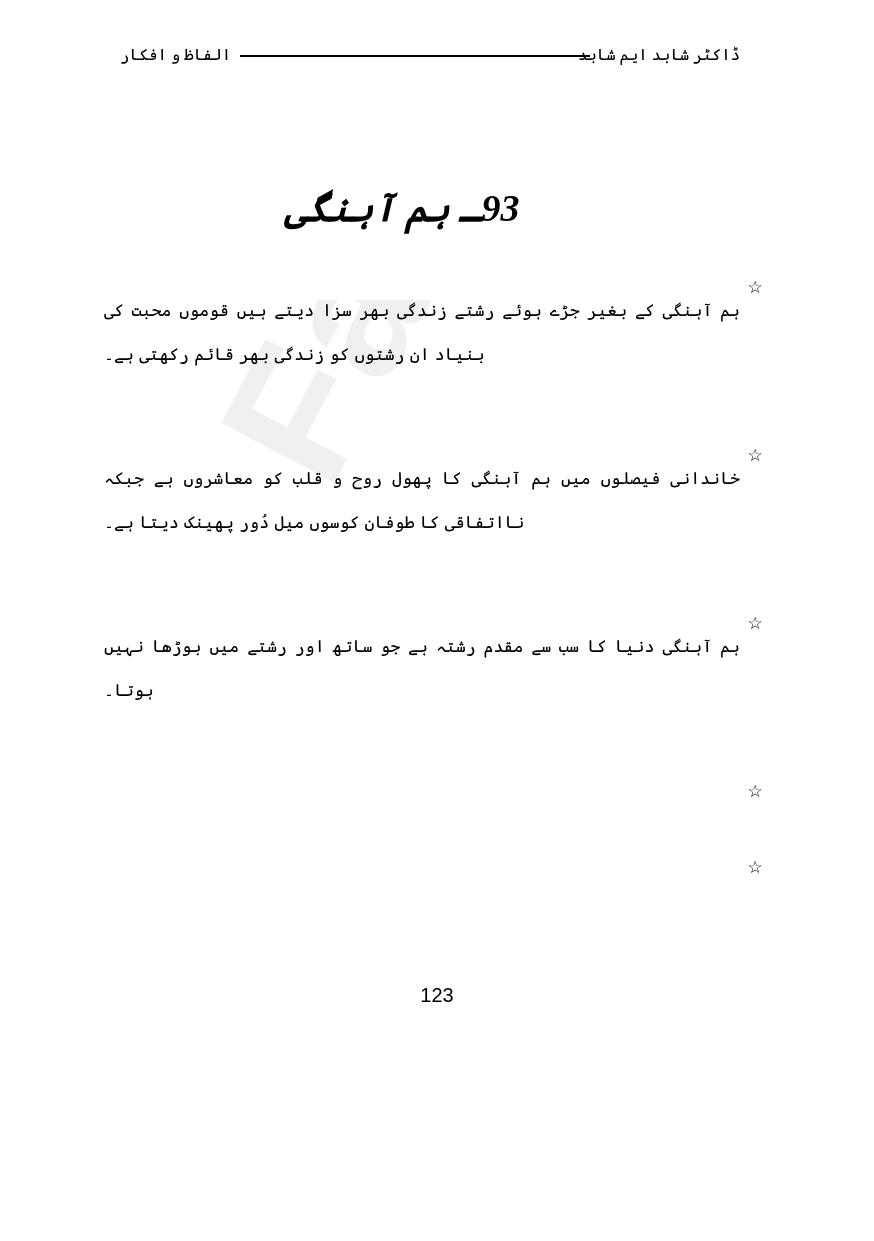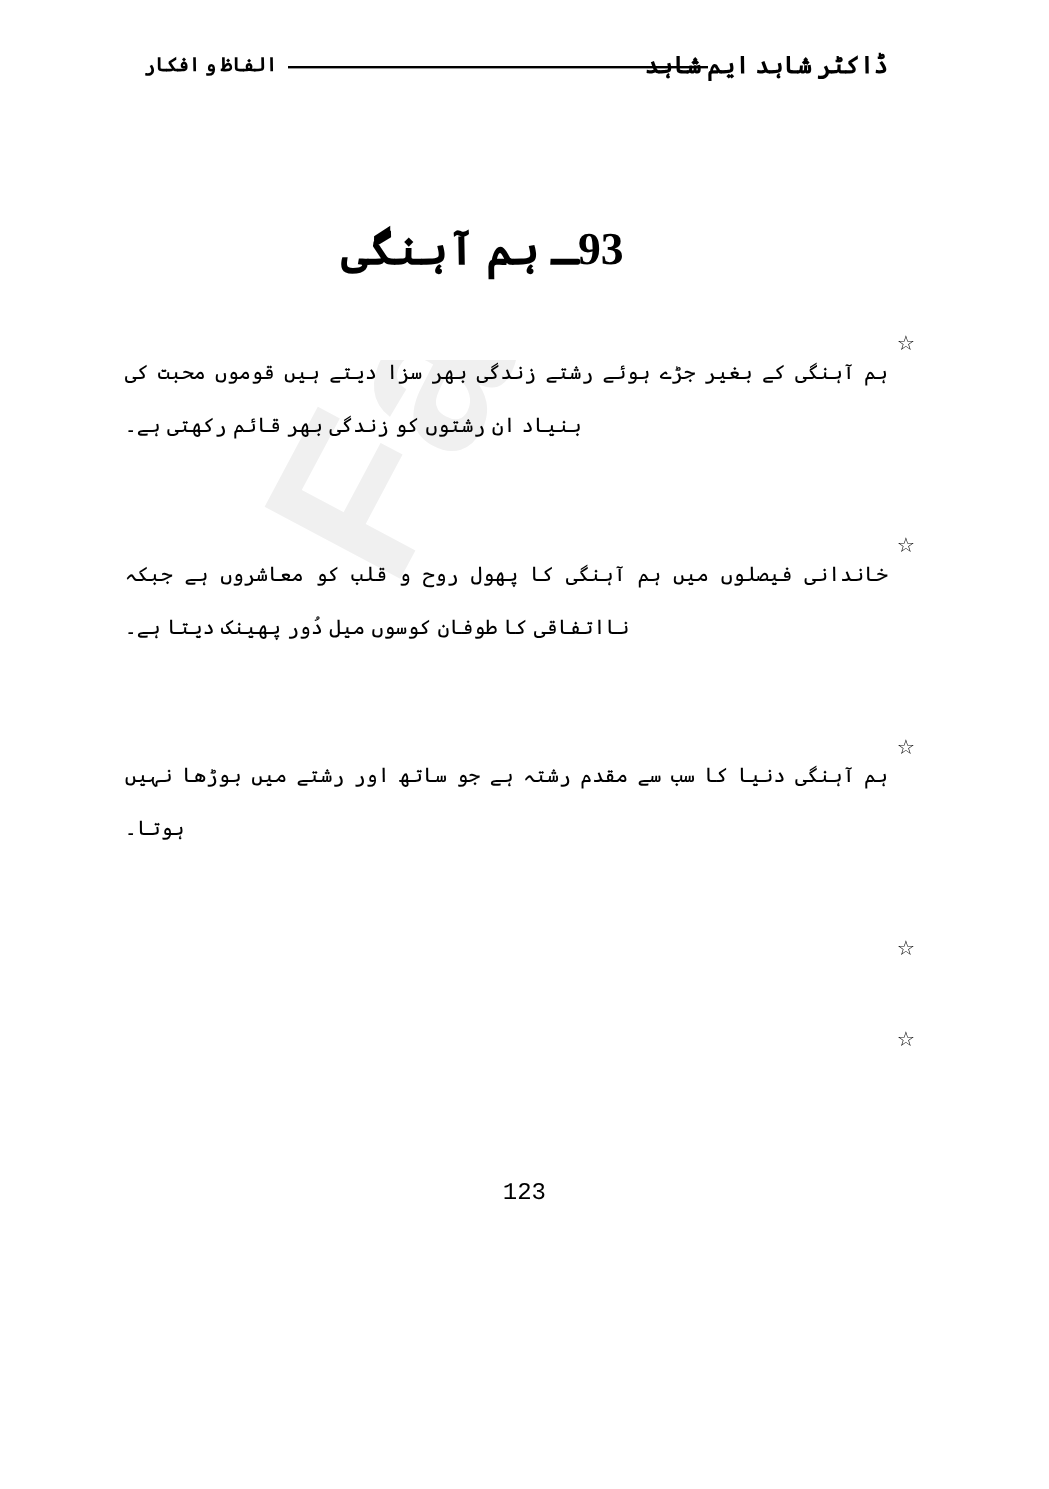--- a/index.html
+++ b/index.html
@@ -57,59 +57,60 @@
     width: 874px;
     height: 34px;
     z-index: 2;
     direction: rtl;
   }
   .header-right {
     position: absolute;
     right: 134px;
     top: 0;
     font-family: "Liberation Serif", "DejaVu Serif", serif;
-    font-size: 20px;
+    font-size: 16px;
     line-height: 26px;
-    font-weight: 700;
+    font-weight: 400;
     white-space: nowrap;
     direction: rtl;
   }
   .header-rule {
     position: absolute;
     right: 284px;
     top: 13px;
     width: 350px;
     height: 0;
     border-top: 2px solid #000000;
   }
   .header-left {
     position: absolute;
     left: 120px;
     top: 0;
     font-family: "Liberation Serif", "DejaVu Serif", serif;
     font-size: 16px;
     line-height: 26px;
-    font-weight: 700;
+    font-weight: 400;
     white-space: nowrap;
     direction: rtl;
   }
 
   
   .chapter-title {
     position: absolute;
     left: 0;
     top: 158px;
     width: 804px;
     text-align: center;
     font-family: "Liberation Serif", "DejaVu Serif", serif;
     font-size: 38px;
     font-weight: 700;
     line-height: 50px;
     direction: rtl;
     z-index: 2;
+    font-style: italic;
   }
 
   
   .content {
     position: absolute;
     right: 104px;
     left: 104px;
     top: 272px;
     z-index: 2;
     direction: rtl;
@@ -145,21 +146,21 @@
     word-spacing: 1px;
   }
 
   
   .page-number {
     position: absolute;
     left: 0;
     top: 982px;
     width: 874px;
     text-align: center;
-    font-family: Liberation Mono, monospace;
+    font-family: Liberation Sans, sans-serif;
     font-size: 20px;
     line-height: 26px;
     color: #000000;
     direction: ltr;
     z-index: 2;
   }
 </style>
 </head>
 <body>
 

